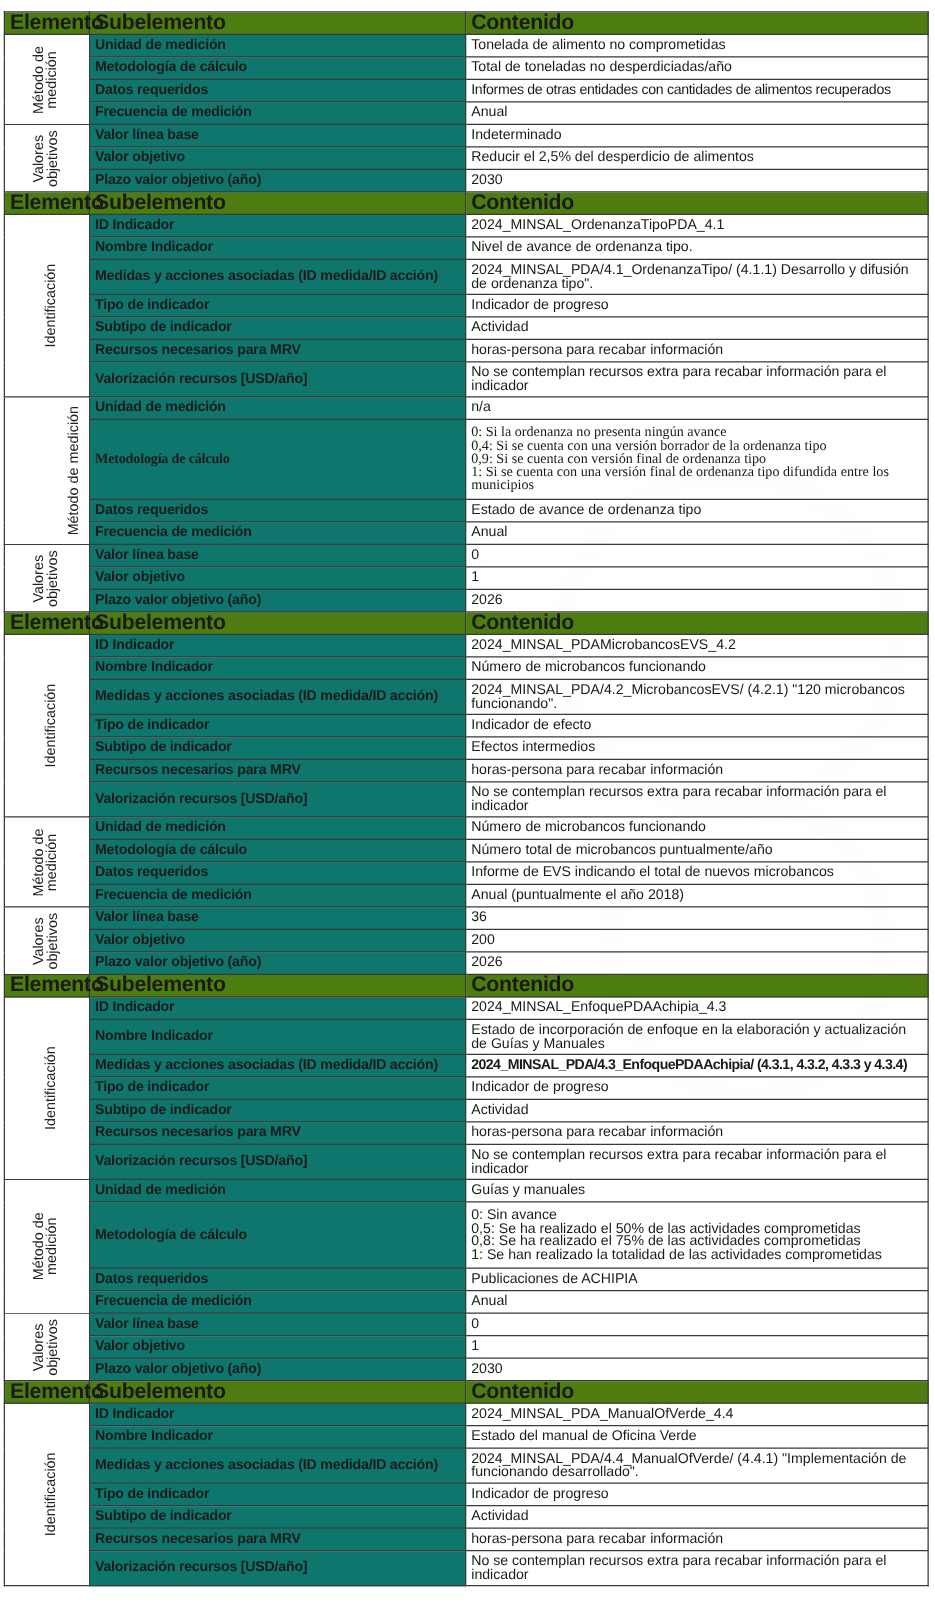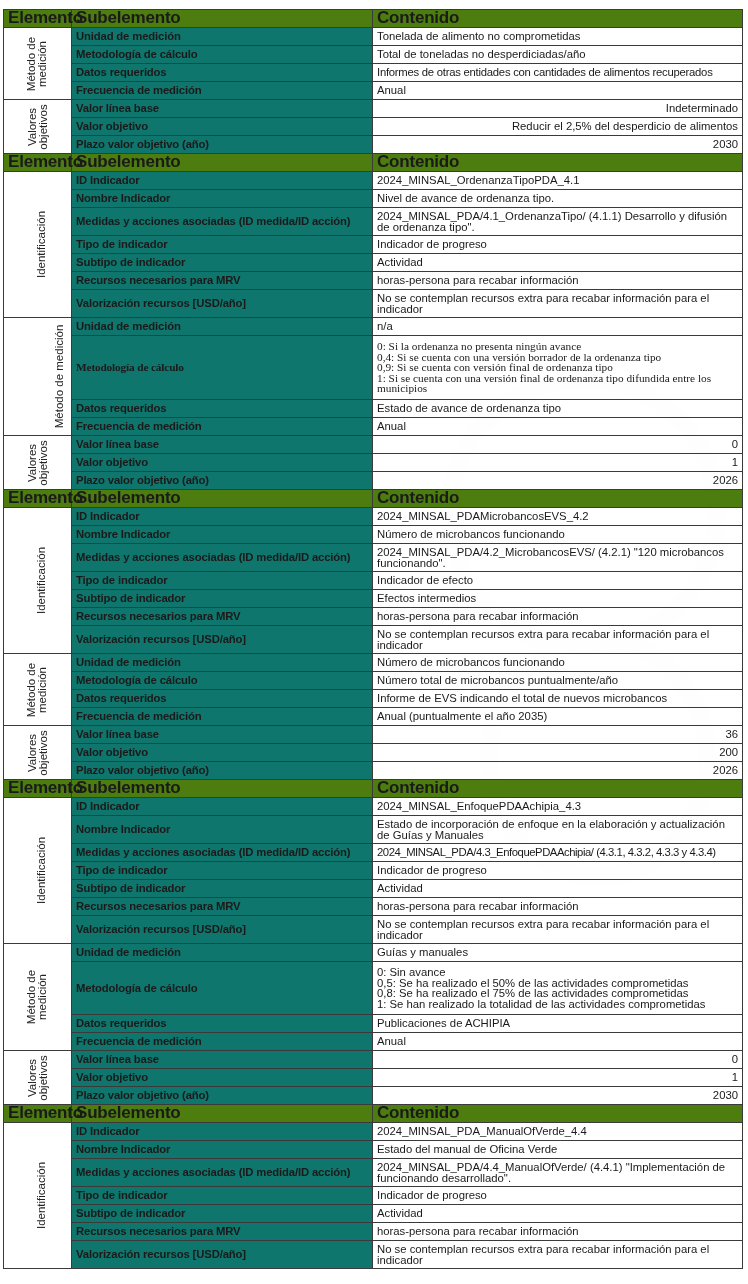--- a/index.html
+++ b/index.html
@@ -12,21 +12,21 @@
                table-layout: fixed; font-size: 11.3px; }
   table.main td { border: 1px solid #3a3a3a; padding: 0 4px; vertical-align: middle;
                   line-height: 10.5px; }
   col.c1 { width: 68px; } col.c2 { width: 301px; } col.c3 { width: 370px; }
   tr.hdr td { background: #4d7c0f; font-weight: bold; height: 17px; font-size: 17px; letter-spacing: -0.2px; margin-top: 36px; }
   tr.r1 td { height: 17px; }
   tr.r2 td { height: 27px; }
   tr.r5 td { height: 63px; font-family: Liberation Serif, serif; }
   td.sub { background: #0f766e; font-weight: bold; letter-spacing: -0.15px; white-space: nowrap; }
   td.val { background: rgba(255,255,255,0.85); }
-  td.val.right { text-align: right; }
+  td.val.right { }
   td.grp { background: #fff; padding: 0; text-align: center; position: relative; }
   td.grp .vtxt { display: inline-block; transform: rotate(-90deg); white-space: nowrap;
                  font-size: 11.5px; line-height: 11px; color: #222; }
   td.val .line { display: block; }
 </style>
 </head>
 <body>
 
 <div class="watermark">
   <div class="ring" style="left:20px;top:40px;width:250px;height:250px;"></div>
@@ -205,21 +205,21 @@
     <tr class="r1">
       <td class="sub">Metodología de cálculo</td>
       <td class="val">Número total de microbancos puntualmente/año</td>
     </tr>
     <tr class="r1">
       <td class="sub">Datos requeridos</td>
       <td class="val">Informe de EVS indicando el total de nuevos microbancos</td>
     </tr>
     <tr class="r1">
       <td class="sub">Frecuencia de medición</td>
-      <td class="val">Anual (puntualmente el año 2035)</td>
+      <td class="val">Anual (puntualmente el año 2018)</td>
     </tr>
     <tr class="r1">
       <td class="grp" rowspan="3">
         <span class="vtxt"><span>Valores</span><br><span>objetivos</span></span>
       </td>
       <td class="sub">Valor línea base</td>
       <td class="val right">36</td>
     </tr>
     <tr class="r1">
       <td class="sub">Valor objetivo</td>
@@ -241,21 +241,21 @@
       </td>
       <td class="sub">ID Indicador</td>
       <td class="val">2024_MINSAL_EnfoquePDAAchipia_4.3</td>
     </tr>
     <tr class="r2">
       <td class="sub">Nombre Indicador</td>
       <td class="val">Estado de incorporación de enfoque en la elaboración y actualización de Guías y Manuales</td>
     </tr>
     <tr class="r1">
       <td class="sub">Medidas y acciones asociadas (ID medida/ID acción)</td>
-      <td class="val" style="letter-spacing:-0.45px;white-space:nowrap;">2024_MINSAL_PDA/4.3_EnfoquePDAAchipia/ (4.3.1, 4.3.2, 4.3.3 y 4.3.4)</td>
+      <td class="val" style="letter-spacing:-0.45px;white-space:nowrap;font-weight:bold;">2024_MINSAL_PDA/4.3_EnfoquePDAAchipia/ (4.3.1, 4.3.2, 4.3.3 y 4.3.4)</td>
     </tr>
     <tr class="r1">
       <td class="sub">Tipo de indicador</td>
       <td class="val">Indicador de progreso</td>
     </tr>
     <tr class="r1">
       <td class="sub">Subtipo de indicador</td>
       <td class="val">Actividad</td>
     </tr>
     <tr class="r1">

